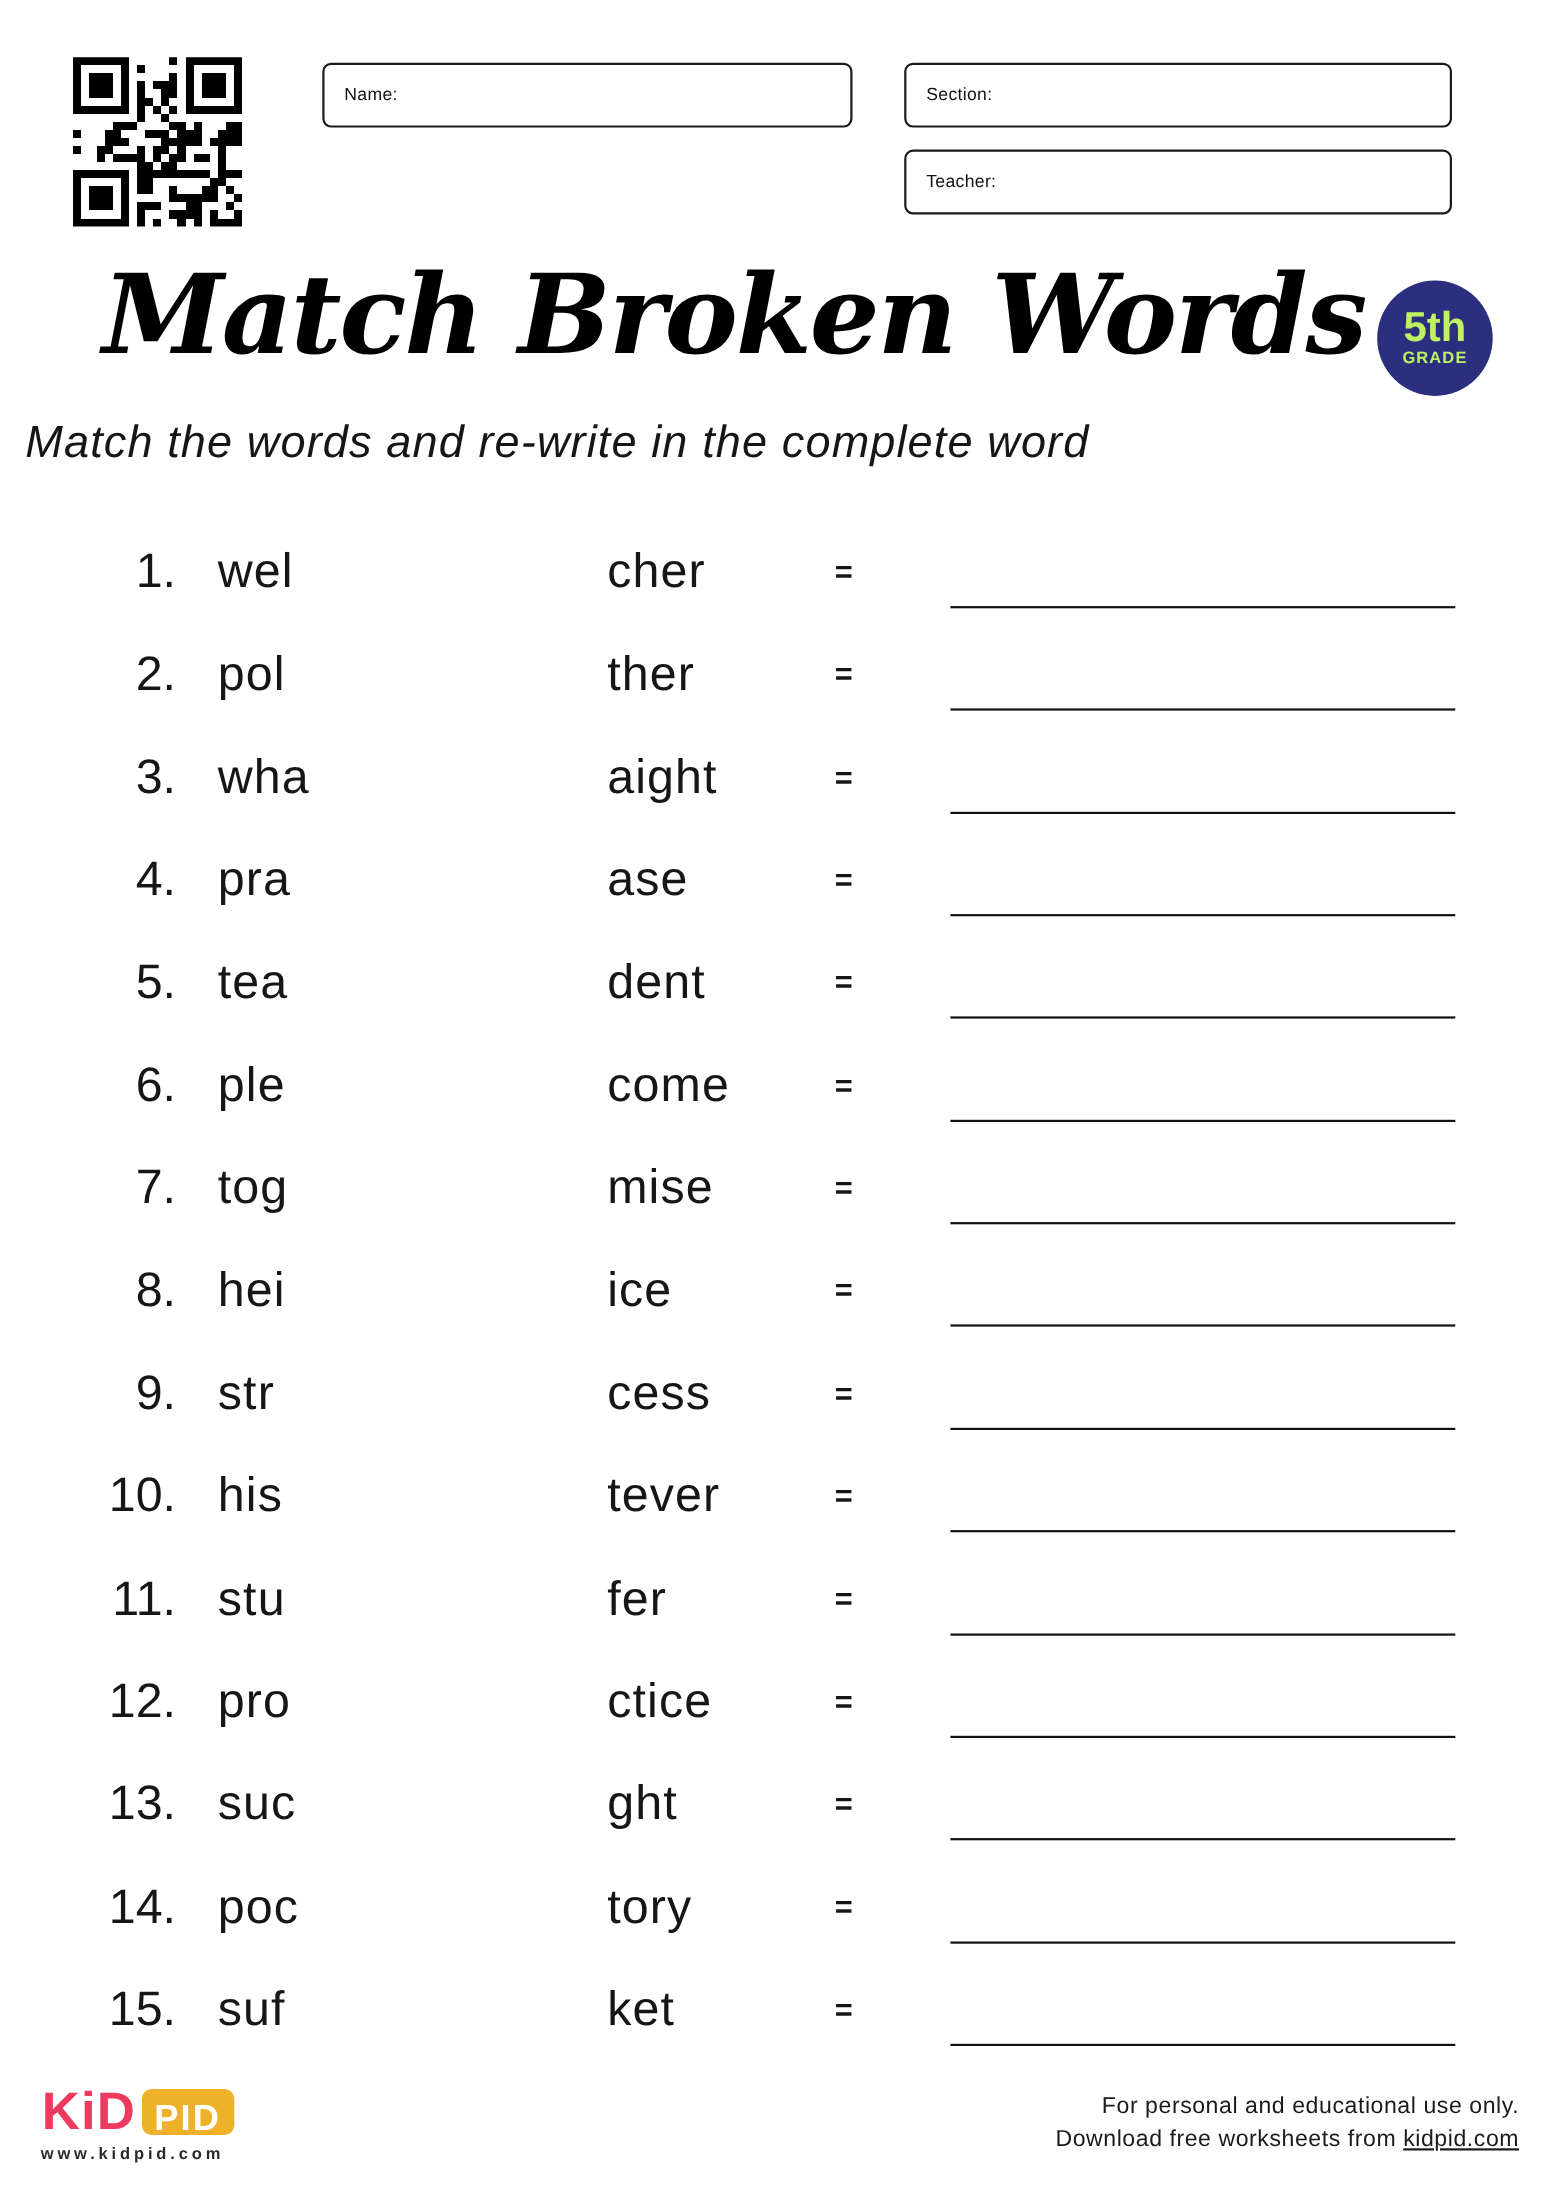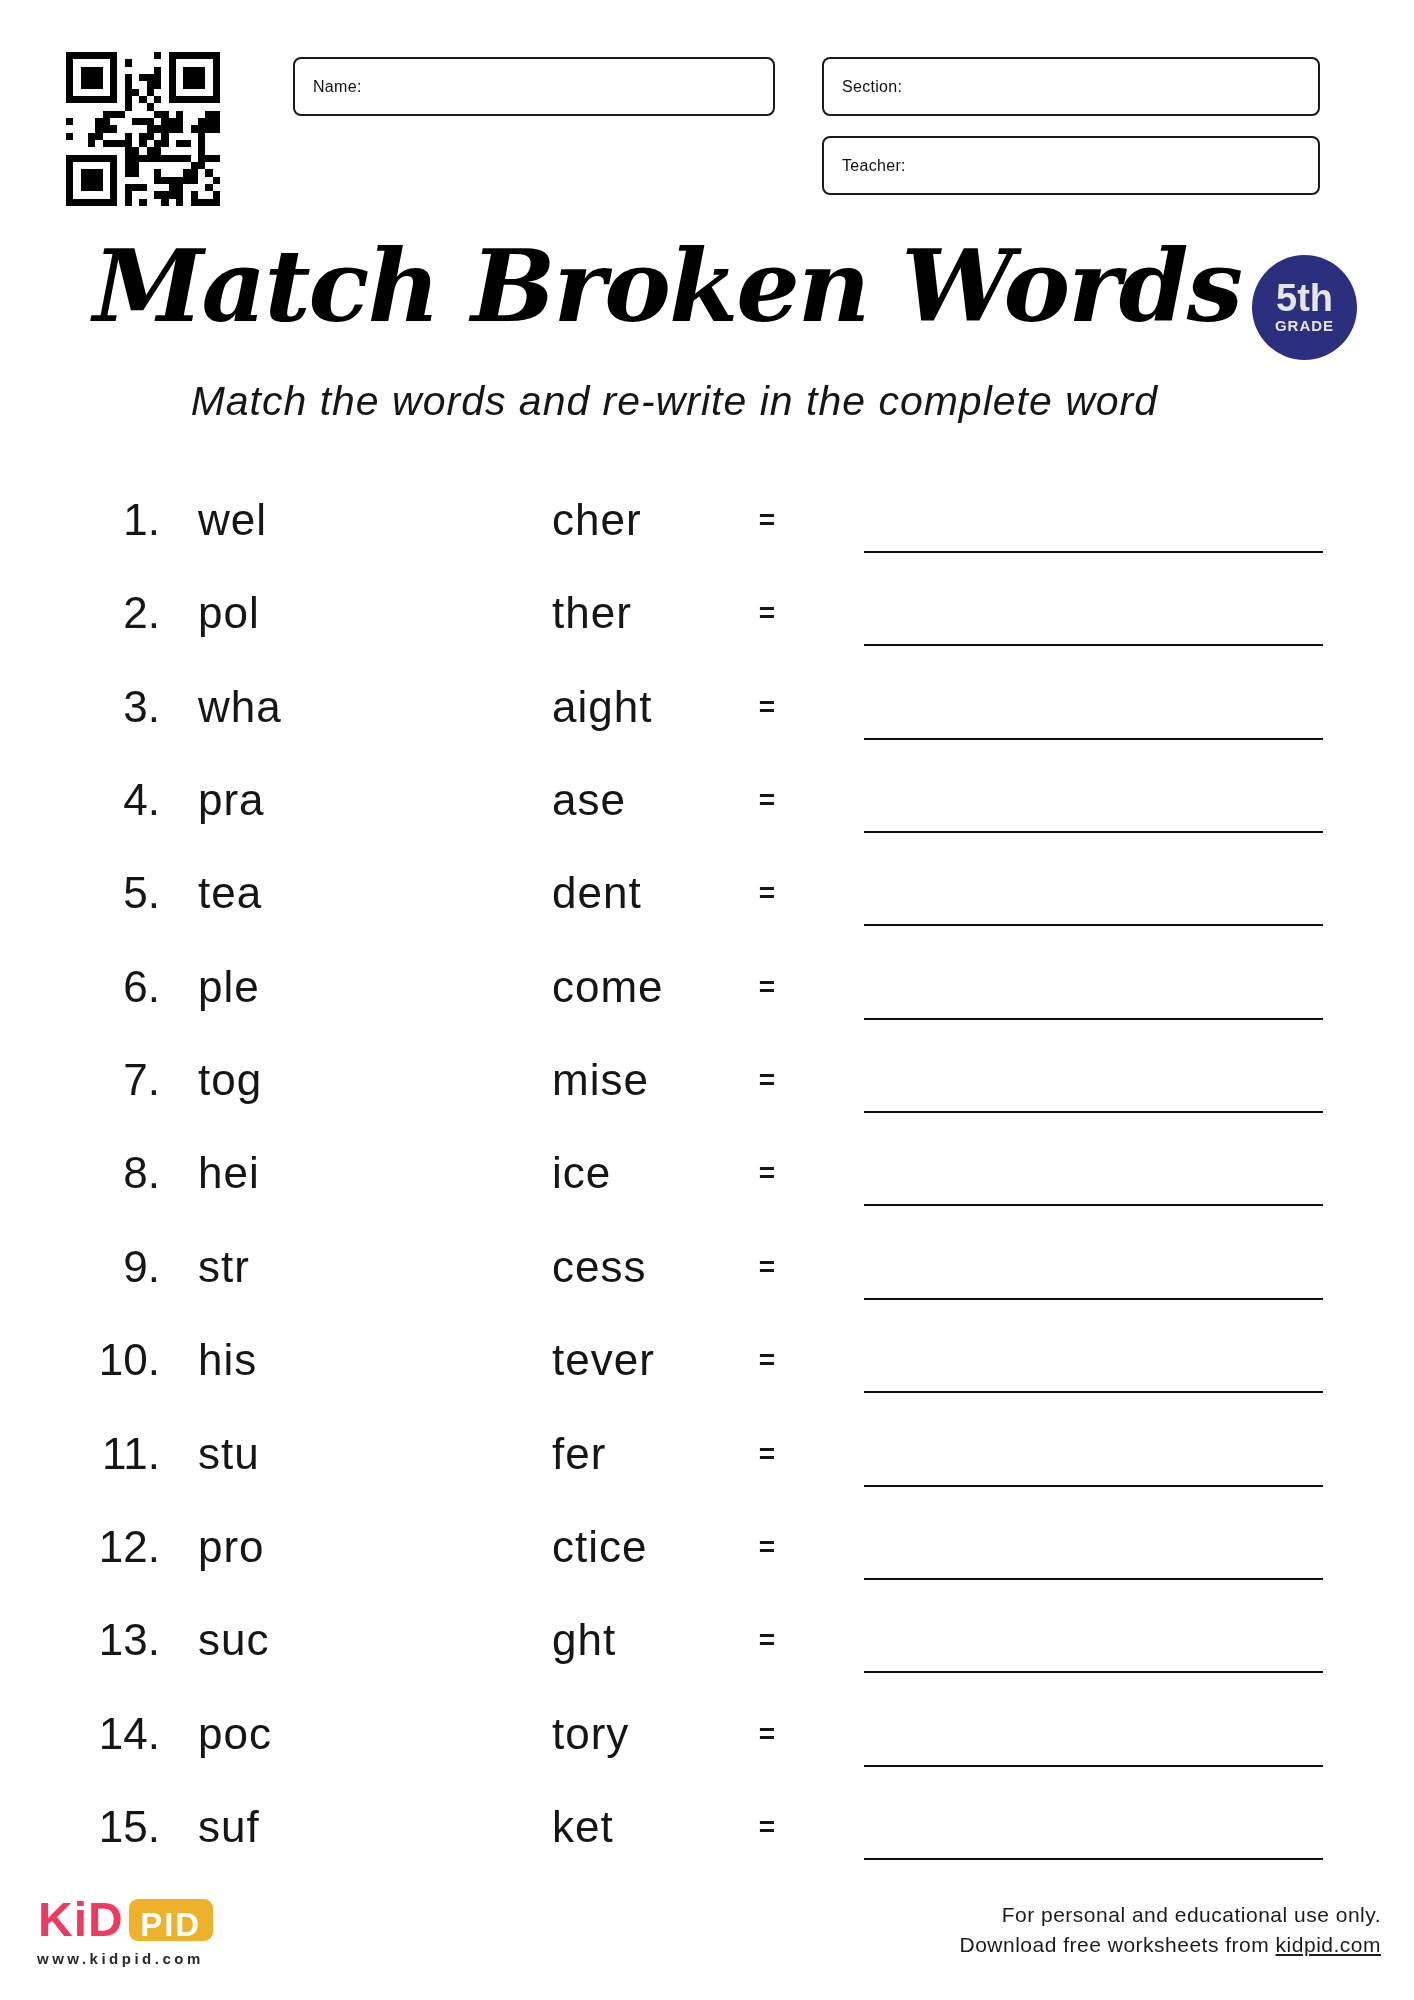--- a/index.html
+++ b/index.html
@@ -25,29 +25,30 @@
   
   #title{
     position:absolute;top:234px;left:0;width:1414px;text-align:center;
     font-family:"DejaVu Serif","Liberation Serif",serif;
     font-style:italic;font-weight:700;font-size:100px;line-height:1.05;
     letter-spacing:-2px;color:#000;transform:translateX(-40px);
     white-space:nowrap;
   }
   #grade-badge{
     position:absolute;left:1252px;top:255px;width:105px;height:105px;border-radius:50%;
-    background:#2b2f7d;color:#e5e5e5;display:flex;flex-direction:column;
+    background:#2b2f7d;color:#bef264;display:flex;flex-direction:column;
     align-items:center;justify-content:center;text-align:center;
   }
   #grade-badge .g1{font-size:38px;font-weight:700;line-height:1;}
   #grade-badge .g2{font-size:15px;font-weight:700;letter-spacing:1px;line-height:1.25;}
   #subtitle{
-    position:absolute;top:378px;left:0;width:1158px;text-align:right;
+    position:absolute;top:378px;left:0;width:1158px;text-align:left;
     font-style:italic;font-size:41px;letter-spacing:1px;color:#161616;
     white-space:nowrap;
+    padding-left:23px;
   }
   
   #word-list{position:absolute;left:0;top:0;width:1414px;}
   .row{position:absolute;left:0;width:1414px;height:93px;}
   .row span{position:absolute;top:0;height:100%;display:flex;align-items:center;}
   .row .num{left:60px;width:100px;justify-content:flex-end;font-size:44px;color:#161616;}
   .row .frag{font-size:44px;letter-spacing:1px;color:#161616;}
   .row .frag-left{left:198px;}
   .row .frag-right{left:552px;}
   .row .eq{left:748px;width:38px;justify-content:center;font-size:28px;font-weight:700;color:#161616;}

